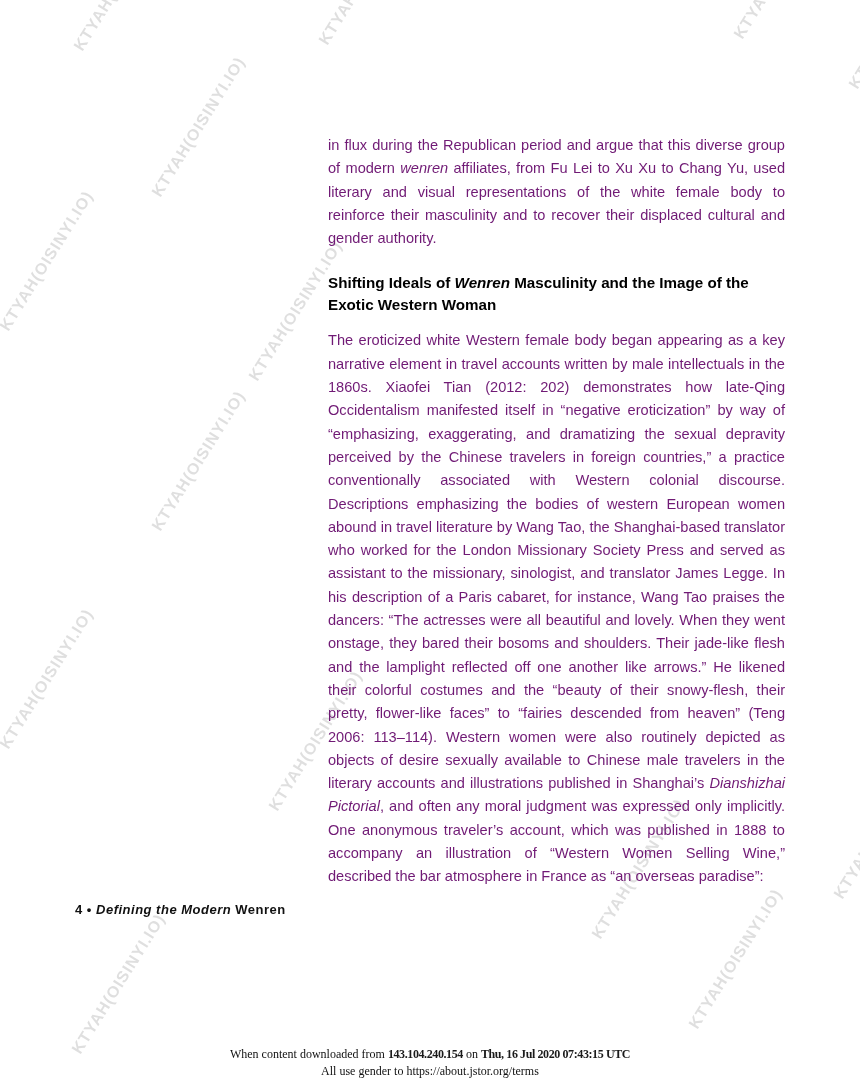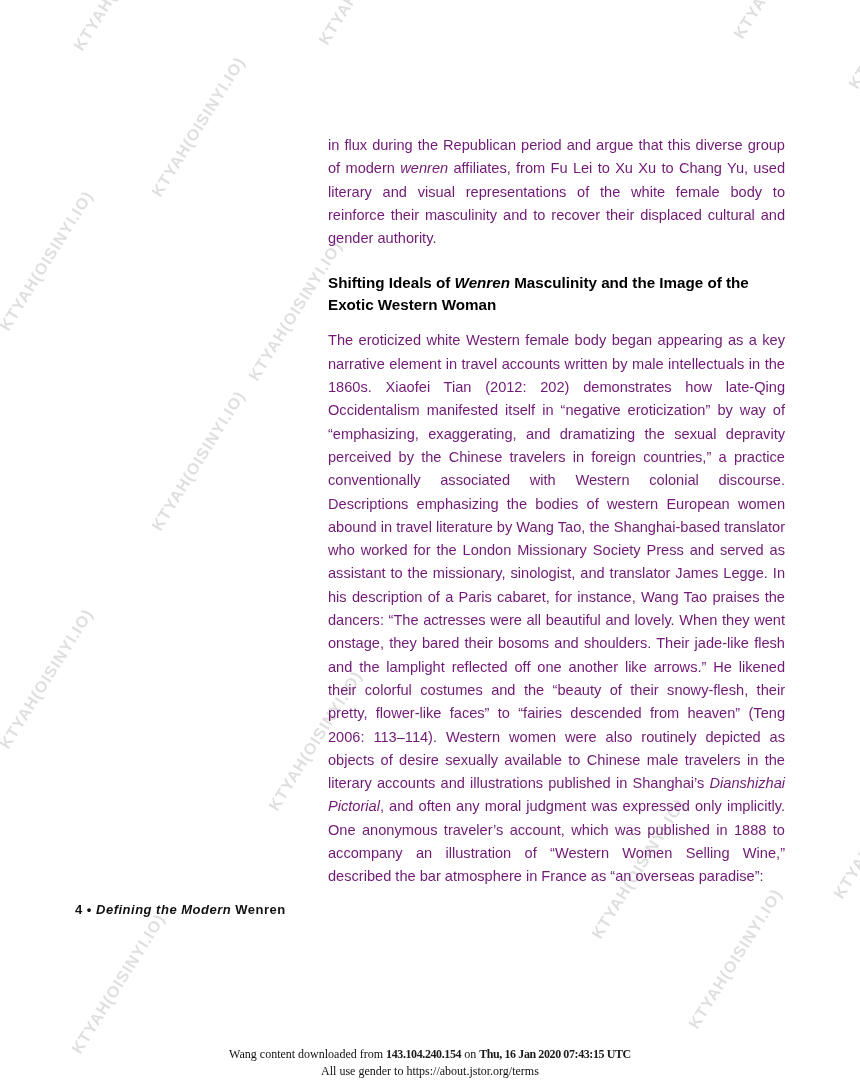--- a/index.html
+++ b/index.html
@@ -111,17 +111,17 @@
       <div>Exotic Western Woman</div>
     </h2>
 
     <p class="para body-para"><span>The eroticized white Western female body began appearing as a key narrative element in travel accounts written by male intellectuals in the 1860s. Xiaofei Tian (2012: 202) demonstrates how late-Qing Occidentalism manifested itself in “negative eroticization” by way of “emphasizing, exaggerating, and dramatizing the sexual depravity perceived by the Chinese travelers in foreign countries,” a practice conventionally associated with Western colonial discourse. Descriptions emphasizing the bodies of western European women abound in travel literature by Wang Tao, the Shanghai-based translator who worked for the London Missionary Society Press and served as assistant to the missionary, sinologist, and translator James Legge. In his description of a Paris cabaret, for instance, Wang Tao praises the dancers: “The actresses were all beautiful and lovely. When they went onstage, they bared their bosoms and shoulders. Their jade-like flesh and the lamplight reflected off one another like arrows.” He likened their colorful costumes and the “beauty of their snowy-flesh, their pretty, flower-like faces” to “fairies descended from heaven” (Teng 2006: 113–114). Western women were also routinely depicted as objects of desire sexually available to Chinese male travelers in the literary accounts and illustrations published in Shanghai’s </span><span class="italic">Dianshizhai Pictorial</span><span>, and often any moral judgment was expressed only implicitly. One anonymous traveler’s account, which was published in 1888 to accompany an illustration of “Western Women Selling Wine,” described the bar atmosphere in France as “an overseas paradise”:</span></p>
 
   </main>
 
   <div class="running-footer"><span>4</span><span> • </span><span class="italic-bold">Defining the Modern </span><span>Wenren</span></div>
 
   <div class="jstor-footer">
-    <div><span>Wang content downloaded from </span><span class="smudge">143.104.240.154</span><span> on </span><span class="smudge">Thu, 16 Jan 2020 07:43:15 UTC</span></div>
+    <div><span>When content downloaded from </span><span class="smudge">143.104.240.154</span><span> on </span><span class="smudge">Thu, 16 Jul 2020 07:43:15 UTC</span></div>
     <div>All use gender to https://about.jstor.org/terms</div>
   </div>
 
 </div>
 
 </body></html>

